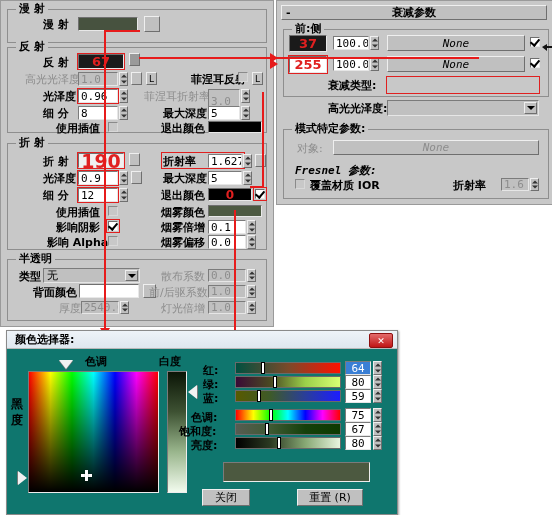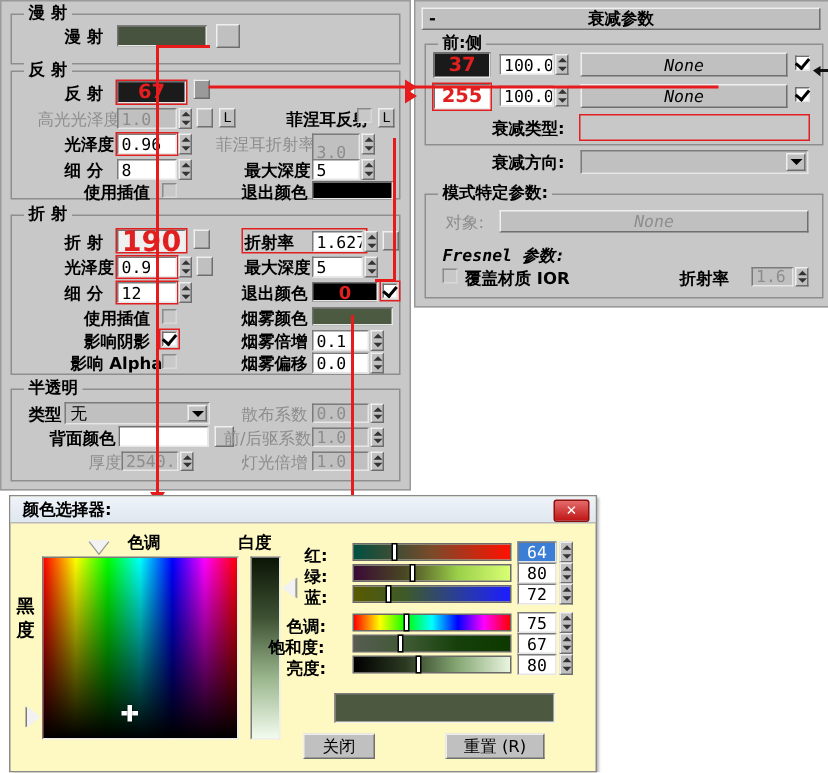--- a/index.html
+++ b/index.html
@@ -54,21 +54,21 @@
      border-top:4px solid #000;}
   .hilite{position:absolute;border:1px solid #e02020;box-sizing:border-box;pointer-events:none;}
 
   
   .ln{position:absolute;background:#e71b1b;}
   .arw{position:absolute;width:0;height:0;}
   .arw.r{border-top:5px solid transparent;border-bottom:5px solid transparent;border-left:8px solid #e71b1b;}
   .arw.d{border-left:5px solid transparent;border-right:5px solid transparent;border-top:8px solid #e71b1b;}
 
   
-  #cpicker{position:absolute;background:#fef9c3;border:1px solid #8a8a8a;box-shadow:1px 1px 2px rgba(0,0,0,.35);}
+  #cpicker{position:absolute;background:#0f766e;border:1px solid #8a8a8a;box-shadow:1px 1px 2px rgba(0,0,0,.35);}
   #cptitle{position:absolute;left:0;top:0;right:0;height:17px;
       background:linear-gradient(#eef3f8,#dfe7ef);border-bottom:1px solid #b9b9b9;}
   .cpclose{position:absolute;right:4px;top:2px;width:22px;height:13px;border-radius:2px;
       background:linear-gradient(#e46b6b,#c01515);border:1px solid #8d0f0f;
       color:#fff;font-size:9px;display:flex;align-items:center;justify-content:center;font-weight:bold;}
   .sunkbox{position:absolute;border:1px solid;border-color:#7b7b7b #ededed #ededed #7b7b7b;box-sizing:border-box;}
   .tri{position:absolute;width:0;height:0;}
   .tri.down{border-left:7px solid transparent;border-right:7px solid transparent;border-top:9px solid #f2f2f2;
       filter:drop-shadow(0 1px 0 #7a7a7a);}
   .tri.left{border-top:7px solid transparent;border-bottom:7px solid transparent;border-right:9px solid #f2f2f2;
@@ -302,21 +302,21 @@
   <div style="position:absolute;left:264px;top:42px;width:18px;height:20px;">
     <svg width="18" height="20" viewBox="0 0 18 20">
         <path d="M3 4 h8 a4 4 0 0 1 4 4 v7" fill="none" stroke="#111" stroke-width="2"></path>
         <path d="M6 1 L1 4 L6 8 Z" fill="#111"></path>
       </svg>
   </div>
 
   <span class="lbl" style="left:51px;top:79px;font-weight:bold;">衰减类型:</span>
   <div class="hilite" style="left:109px;top:75px;width:154px;height:18px;"></div>
 
-  <span class="lbl" style="left:51px;top:102px;font-weight:bold;">衰减方向:</span>
+  <span class="lbl" style="left:51px;top:102px;font-weight:bold;">高光光泽度:</span>
   <div class="combo" style="left:110px;top:99px;width:152px;height:16px;">
     <span class="arrow"></span>
   </div>
 
   <div class="group" style="left:6px;top:128px;width:264px;height:68px;">
     <span class="glabel">模式特定参数:</span>
   </div>
   <span class="lbl dim" style="left:20px;top:142px;">对象:</span>
   <div class="btn dis" style="left:56px;top:139px;width:206px;height:15px;">
     <span class="mono">None</span>
@@ -386,21 +386,21 @@
   <div class="field ctr" style="left:338px;top:44px;width:26px;height:14px;">80</div>
   <div class="spin" style="left:366px;top:44px;height:14px;">
       <i class="up"></i>
       <i class="dn"></i>
     </div>
 
   <span class="lbl" style="left:196px;top:62px;font-weight:bold;">蓝:</span>
   <div class="ramp" style="left:228px;top:59px;width:106px;height:12px;background:linear-gradient(to right,#585a00,#3d5a2a,#2a3e9a,#1d1dff);">
     <div class="rmark" style="left:22px;"></div>
   </div>
-  <div class="field ctr" style="left:338px;top:58px;width:26px;height:14px;">72</div>
+  <div class="field ctr" style="left:338px;top:58px;width:26px;height:14px;">59</div>
   <div class="spin" style="left:366px;top:58px;height:14px;">
       <i class="up"></i>
       <i class="dn"></i>
     </div>
 
   <span class="lbl" style="left:184px;top:81px;font-weight:bold;">色调:</span>
   <div class="ramp" style="left:228px;top:78px;width:106px;height:12px;background:linear-gradient(to right,#ff0000,#ffff00,#00ff00,#00ffff,#0000ff,#ff00ff,#ff0000);">
     <div class="rmark" style="left:34px;"></div>
   </div>
   <div class="field ctr" style="left:338px;top:77px;width:26px;height:14px;">75</div>

